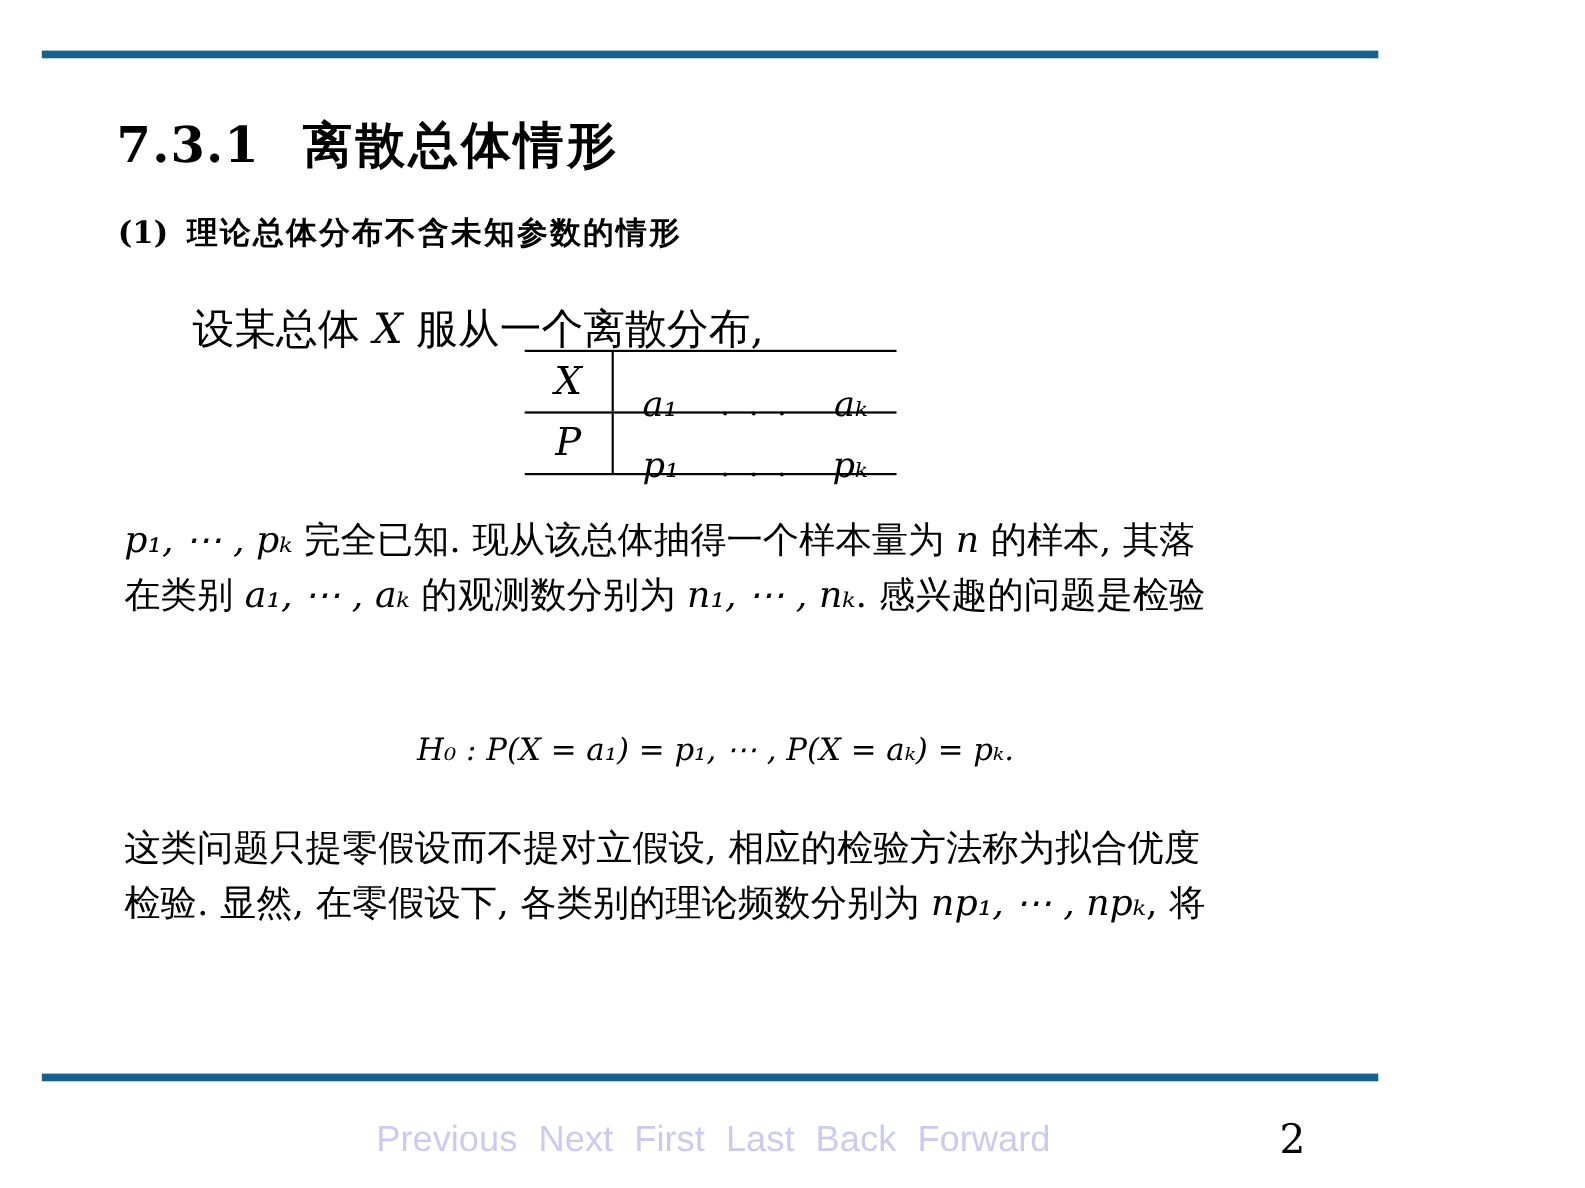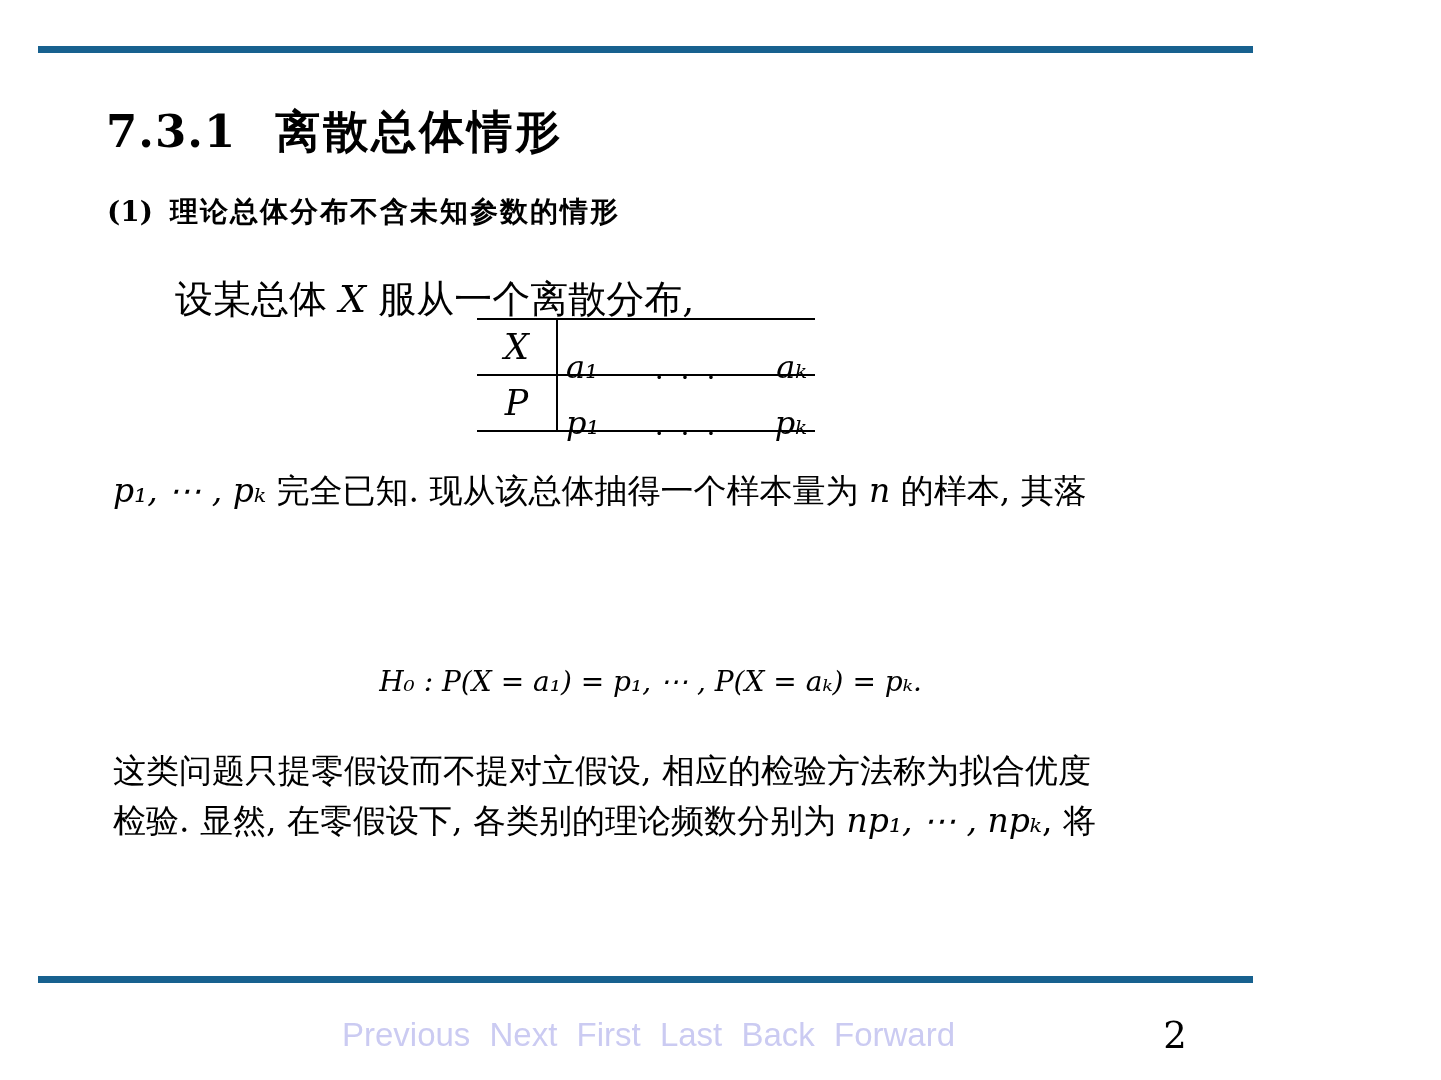--- a/index.html
+++ b/index.html
@@ -35,22 +35,22 @@
   }
 
   .dist-table { position:absolute; left:477px; top:318px; width:338px; border-top:2px solid #000; }
   .dist-row { display:flex; height:56px; border-bottom:2px solid #000; align-items:center; }
   .dist-row .rowhead {
     width:81px; border-right:2px solid #000; height:100%;
     display:flex; align-items:center; justify-content:center;
     font-style:italic; font-size:35px;
   }
   .dist-row .cells {
-    flex:1; display:flex; align-items:flex-end; justify-content:space-between;
-    padding:0 8px; font-style:italic; font-size:32px;margin-top:40px;
+    flex:1; display:flex; align-items:center; justify-content:space-between;
+    padding:0 26px; font-style:italic; font-size:32px;margin-top:40px;
   }
   .dist-row .cells .dots { font-style:normal; letter-spacing:4px; font-size:28px; }
 
   .para { position:absolute; left:113px; width:1075px; font-size:33px; }
   .para .line { height:50px; line-height:50px; white-space:nowrap; }
   .para-1 { top:466px; }
   .para-2 { top:746px; }
 
   .seg-math { font-family:"DejaVu Serif","Liberation Serif",serif; font-style:italic; }
   .seg-cn { font-style:normal; }
@@ -103,20 +103,21 @@
     <div class="cells">
       <span>p₁</span>
       <span class="dots">. . .</span>
       <span>pₖ</span>
     </div>
   </div>
 </div>
 
 <div class="para para-1">
   <div class="line"><span class="seg-math">p₁, ⋯ , pₖ</span><span class="seg-cn"> 完全已知. 现从该总体抽得一个样本量为 </span><span class="seg-math">n</span><span class="seg-cn"> 的样本, 其落</span></div>
+  <div class="line"><span class="seg-cn">在类别 </span><span class="seg-math">a₁, ⋯ , aₖ</span><span class="seg-cn"> 的观测数分别为 </span><span class="seg-math">n₁, ⋯ , nₖ</span><span class="seg-cn">. 感兴趣的问题是检验</span></div>
 </div>
 
 <div class="formula">H₀ : P(X = a₁) = p₁, ⋯ , P(X = aₖ) = pₖ.</div>
 
 <div class="para para-2">
   <div class="line"><span class="seg-cn">这类问题只提零假设而不提对立假设, 相应的检验方法称为拟合优度</span></div>
   <div class="line"><span class="seg-cn">检验. 显然, 在零假设下, 各类别的理论频数分别为 </span><span class="seg-math">np₁, ⋯ , npₖ</span><span class="seg-cn">, 将</span></div>
 </div>
 
 <div class="rule rule-bottom"></div>

